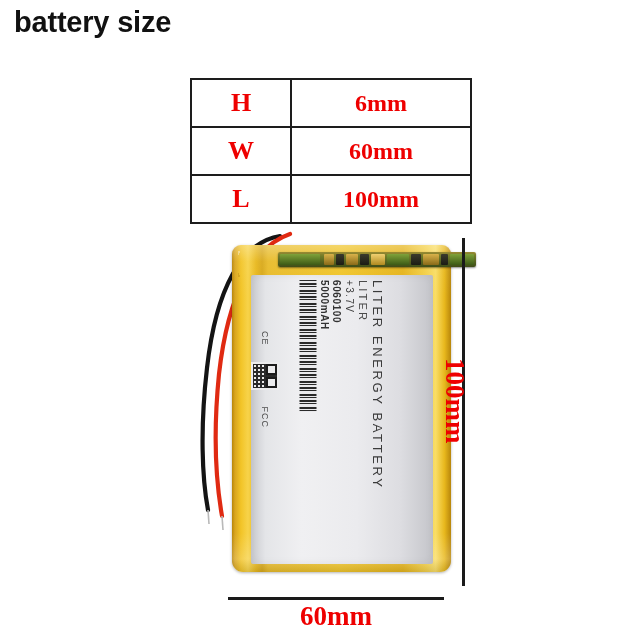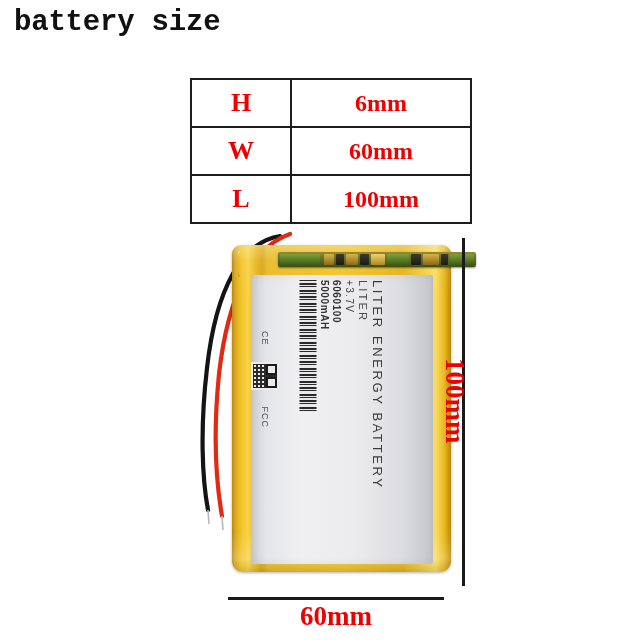--- a/index.html
+++ b/index.html
@@ -13,21 +13,21 @@
     position: relative;
     overflow: hidden;
     font-family: "Liberation Serif", serif;
   }
 
   
   #page-title {
     position: absolute;
     left: 14px;
     top: 6px;
-    font-family: Liberation Mono, monospace;
+    font-family: Liberation Sans, sans-serif;
     font-weight: bold;
     font-size: 29px;
     color: #111111;
     letter-spacing: -0.2px;
     white-space: nowrap;
   }
 
   
   #spec-table {
     position: absolute;

